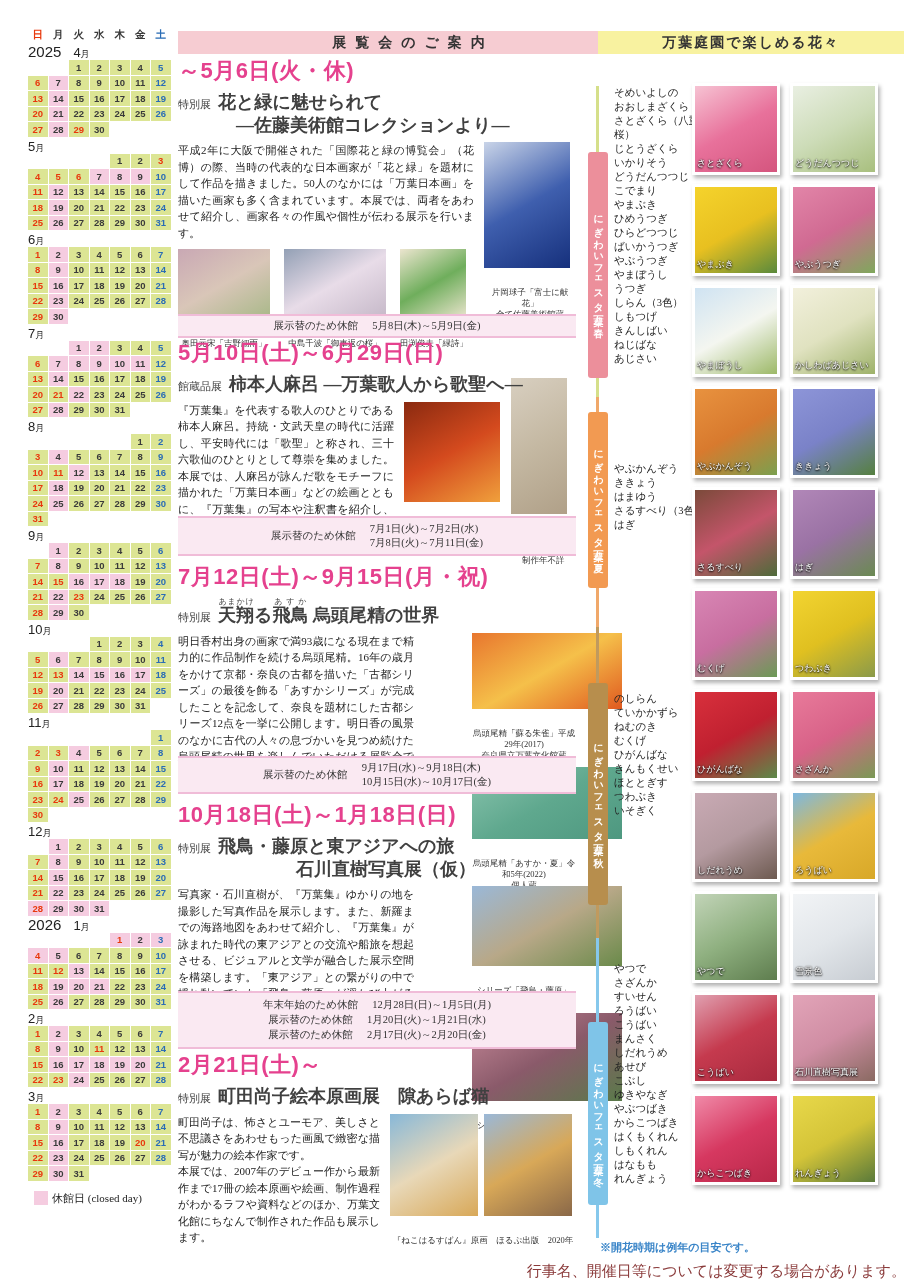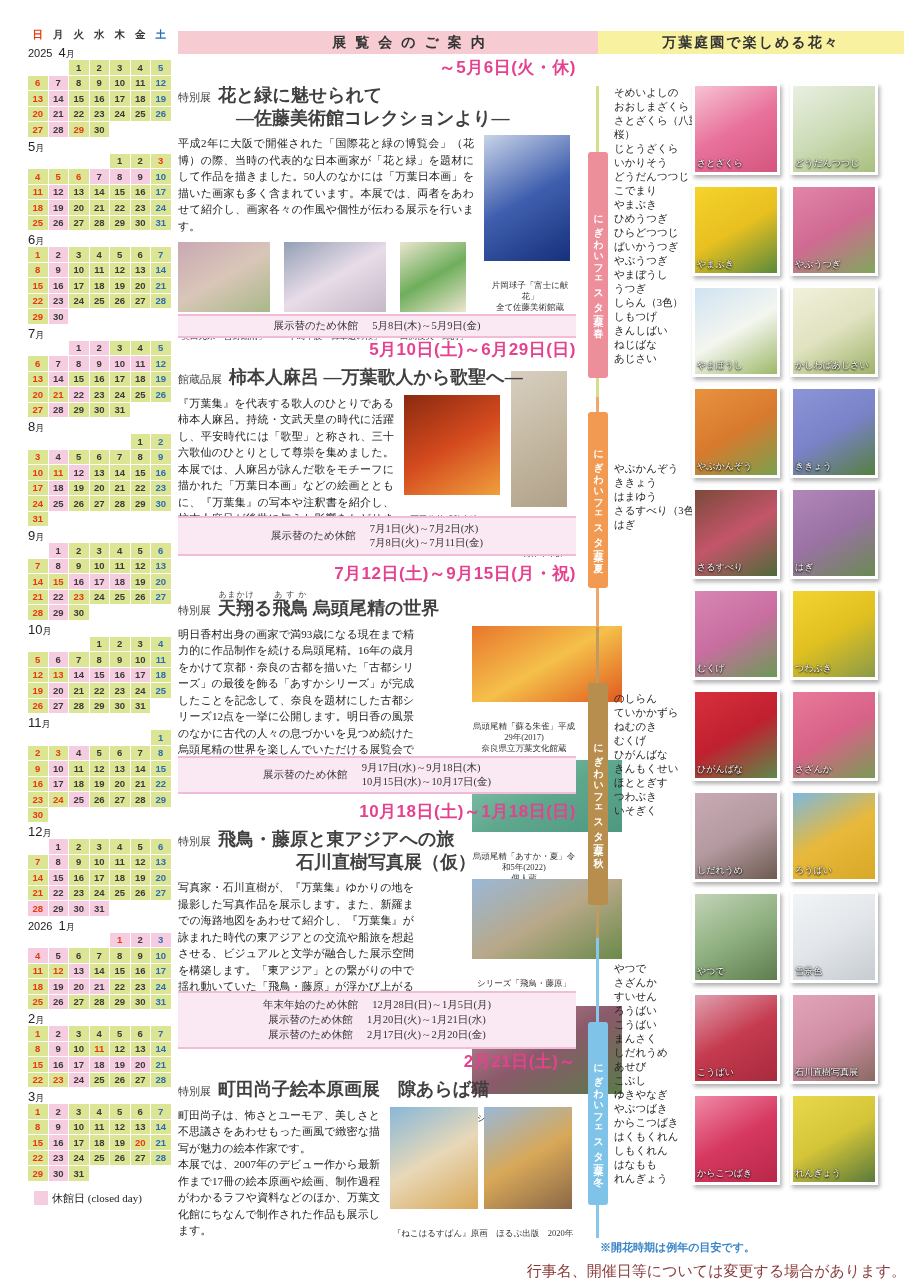--- a/index.html
+++ b/index.html
@@ -13,36 +13,36 @@
   .band.yellow{left:10px;top:3px;width:306px;background:#f8f2a0;font-size:14px;letter-spacing:2px;}
 
   
   .calendar-col{position:absolute;left:28px;top:28px;width:150px;}
   .cal-weekdays{display:grid;grid-template-columns:repeat(7,19.5px);gap:1px;height:15px;
         font-family:"Liberation Sans","DejaVu Sans",sans-serif;font-weight:bold;font-size:10.5px;}
   .cal-weekdays span{text-align:center;}
   .cal-month{margin-bottom:2px;}
   .cal-label{height:14px;line-height:14px;margin:2px 0 1px;color:#222;
         font-family:"Liberation Sans","DejaVu Sans",sans-serif;}
-  .cal-year{font-size:11px;margin-right:6px;}
+  .cal-year{font-size:15px;margin-right:12px;}
   .cal-num{font-size:13px;}
   .cal-gatsu{font-size:9px;}
   .cal-grid{display:grid;grid-template-columns:repeat(7,19.5px);grid-auto-rows:14.5px;gap:1px;}
   .cal-cell{display:flex;align-items:center;justify-content:center;
         font-family:"Liberation Sans","DejaVu Sans",sans-serif;font-weight:bold;font-size:9.5px;}
   .t-r{color:#e8380d}.t-b{color:#2a6cb5}.t-k{color:#3a3a3a}
   .b-g{background:#dce594}.b-p{background:#f5cce0}
   .legend{margin-top:10px;padding-left:6px;font-size:11px;color:#222;display:flex;align-items:center;gap:4px;}
   .legend-box{width:14px;height:14px;background:#f5cce0;display:inline-block;}
 
   
   .exhibit-col{position:absolute;left:178px;top:28px;width:398px;height:1252px;}
   .sec{position:absolute;left:0;width:398px;}
   .sec-date{color:#e5418e;font-family:"Liberation Sans","DejaVu Sans",sans-serif;
-        font-weight:bold;font-size:17px;margin-bottom:5px;letter-spacing:0.5px;text-align:right;}
+        font-weight:bold;font-size:22px;margin-bottom:5px;letter-spacing:0.5px;}
   .sec-title{font-size:18px;font-weight:bold;color:#404040;margin-bottom:6px;line-height:1.25;}
   .sec-label{font-size:11px;font-weight:normal;margin-right:7px;}
   .sec-title rt{font-size:8px;font-weight:normal;}
   .tline2{padding-left:58px;}
   .sec3 .tline2{padding-left:118px;}
   .sec-body{font-size:11px;line-height:1.5;text-align:justify;color:#222;}
   .art{background:#ccc;display:block;}
   .artcard{text-align:center;}
   .cap{font-size:8.5px;color:#333;line-height:1.3;margin-top:19px;text-align:center;}
   .fr{float:right;margin-left:10px;}

